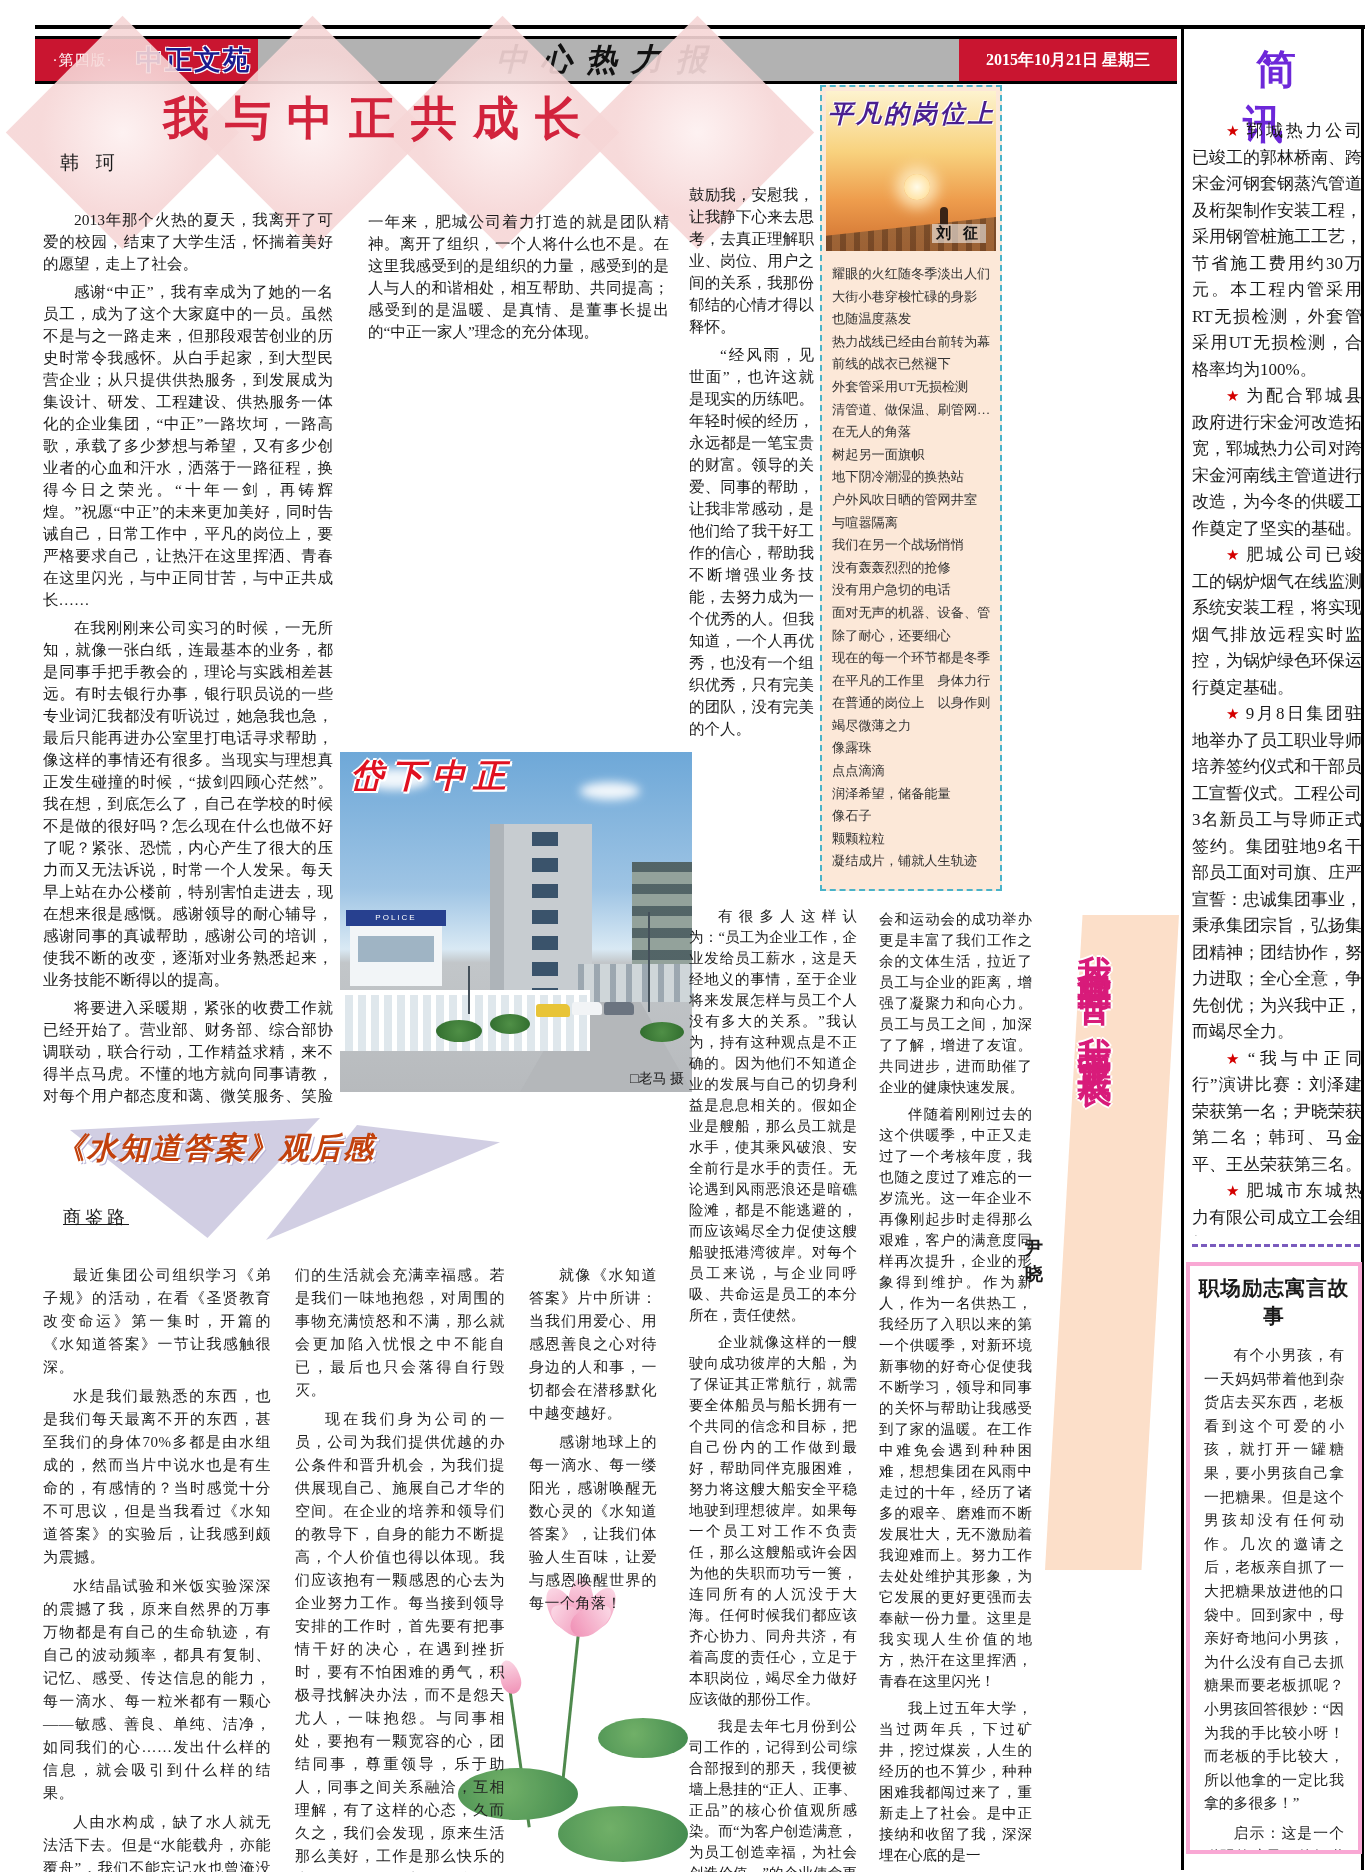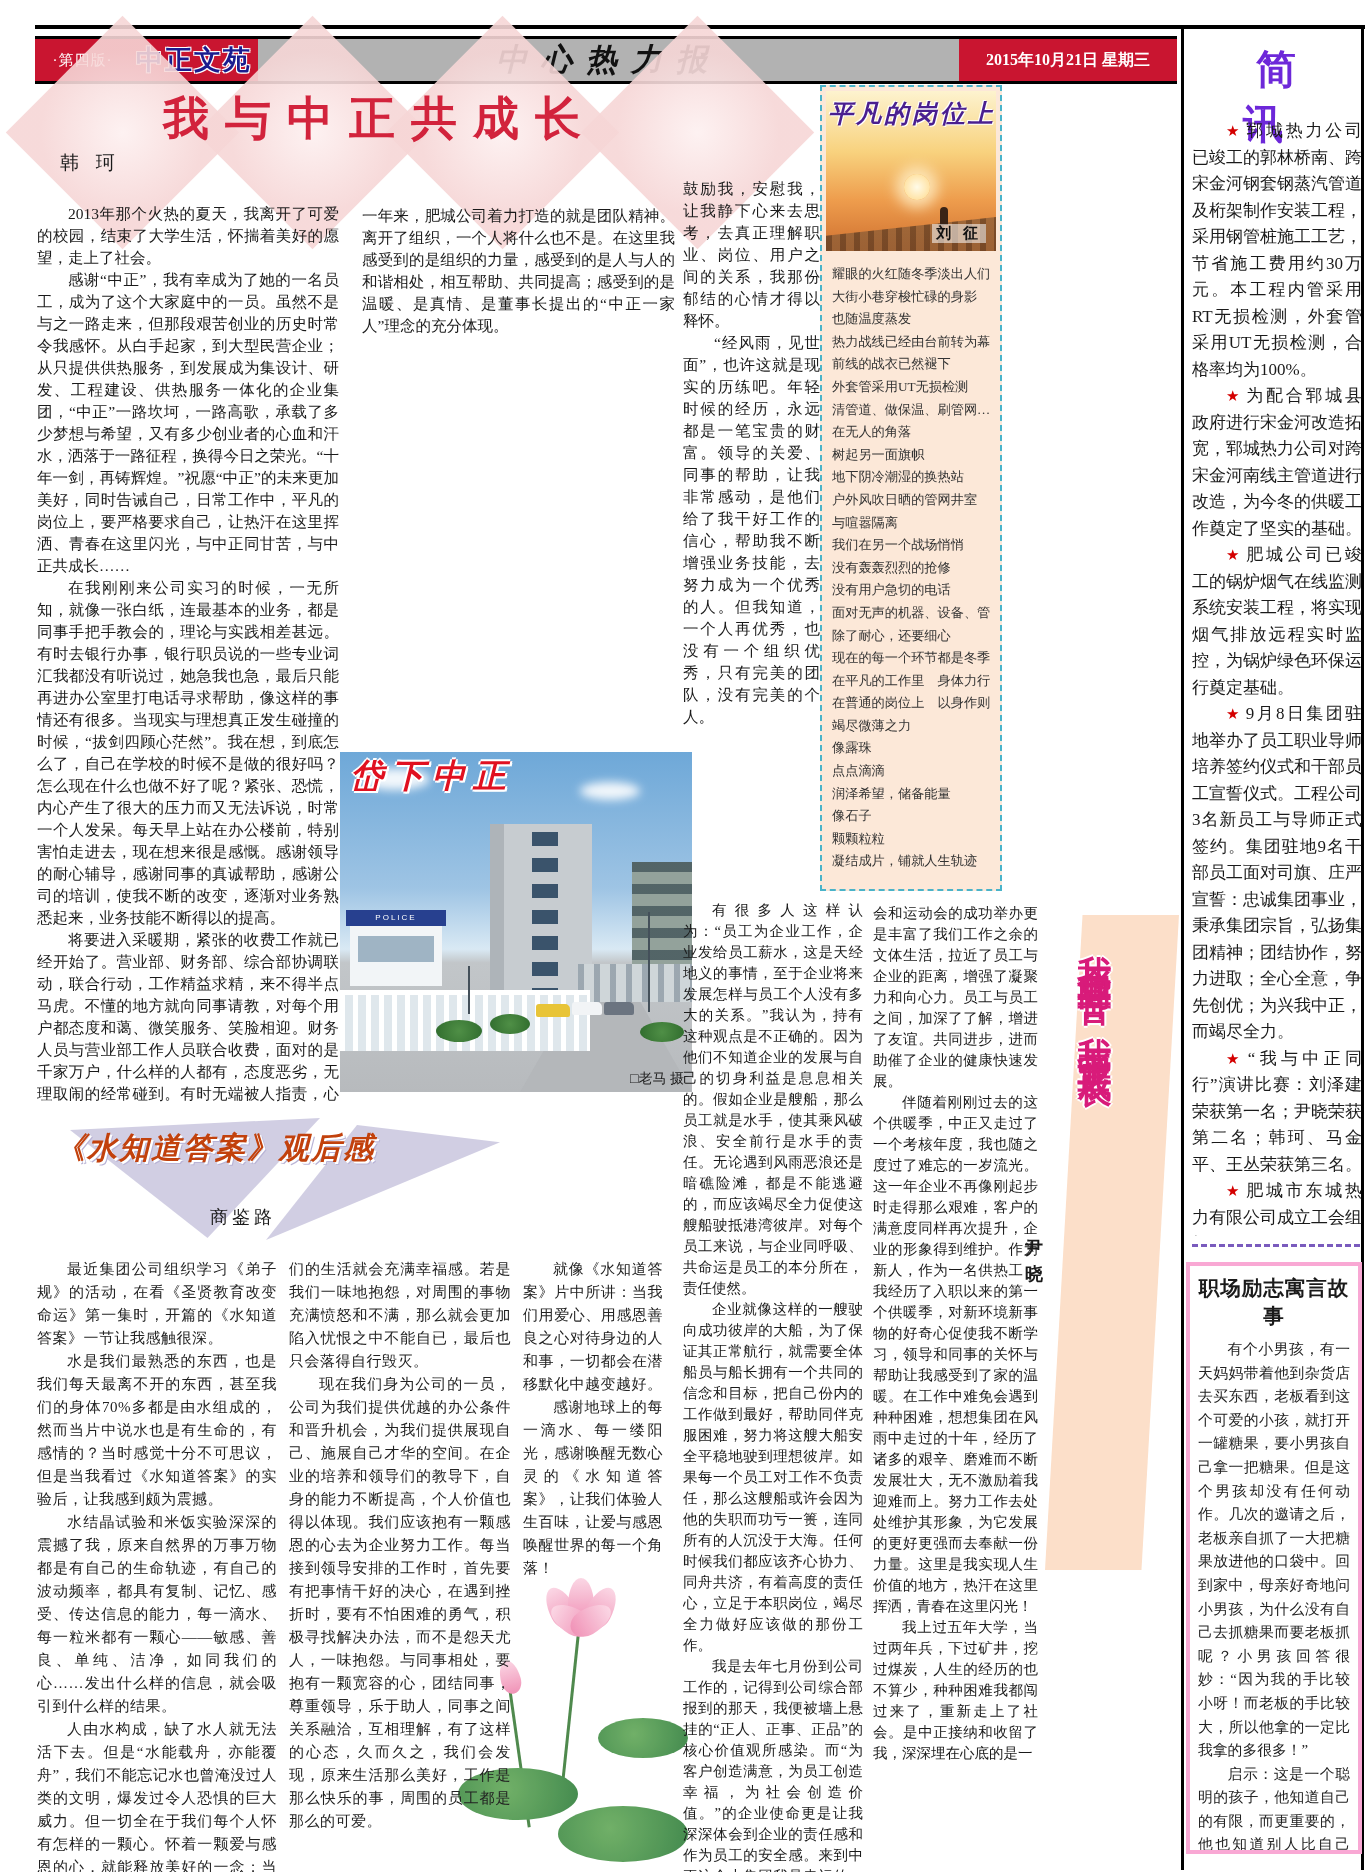--- a/index.html
+++ b/index.html
@@ -23,21 +23,21 @@
   #vrule-side{left:1181px;top:25px;width:3px;height:1845px;}
   #vrule-edge{left:1361px;top:25px;width:3px;height:1845px;}
   
   .diamond{position:absolute;width:165px;height:165px;background:radial-gradient(circle,#fdf0f0 0%,#f6d6d6 70%);
       transform:rotate(45deg) ;opacity:.9;}
   #main-title{left:60px;top:88px;width:640px;text-align:center;font-size:46px;font-weight:bold;
       color:#d2233c;letter-spacing:16px;font-family:"Liberation Sans","DejaVu Sans",sans-serif;}
   #main-author{left:60px;top:150px;width:640px;text-align:left;font-size:19px;letter-spacing:6px;}
   
   .col{overflow:hidden;text-align:justify;}
-  .para{margin:0;text-indent:2em;}
+  .para{margin:6px;text-indent:2em;}
   .cont .para:first-child{text-indent:0;}
   .t-main{font-size:15.5px;line-height:22px;}
   .t-small{font-size:14.5px;line-height:21px;}
   .t-hand{font-size:15px;line-height:23px;letter-spacing:.5px;color:#222;}
   #colA{left:37px;top:203px;width:302px;height:905px;}
   #colB{left:362px;top:205px;width:313px;height:540px;}
   #colC{left:683px;top:178px;width:137px;height:718px;}
   
   #poem-box{left:820px;top:85px;width:182px;height:806px;background:#fce8d8;
       border:2px dashed #49b3c9;box-sizing:border-box;}
@@ -81,21 +81,21 @@
   .car{position:absolute;height:13px;border-radius:3px 5px 2px 2px;}
   .pole{position:absolute;width:2px;background:#44505a;}
   #photo-title{position:absolute;left:10px;top:2px;font-size:33px;font-weight:bold;font-style:italic;
       color:#e01020;letter-spacing:8px;
       text-shadow:2px 0 0 #fff,-2px 0 0 #fff,0 2px 0 #fff,0 -2px 0 #fff,2px 2px 0 #fff;}
   #photo-credit{position:absolute;right:8px;bottom:4px;font-size:14px;color:#1c1c1c;}
   
   .tri{position:absolute;background:#c9c6de;opacity:.85;}
   #essay2-title{left:55px;top:1128px;width:420px;font-size:30px;font-weight:bold;font-style:italic;
       color:#c2410c;letter-spacing:2px;text-shadow:2px 2px 0 #fff,3px 3px 0 #b9b4d6;}
-  #essay2-author{left:53px;top:1205px;width:380px;text-align:center;font-size:18px;letter-spacing:4px;}
+  #essay2-author{left:63px;top:1205px;width:380px;font-size:18px;letter-spacing:4px;text-decoration:underline;}
   #colW1{left:37px;top:1258px;width:240px;height:614px;}
   #colW2{left:289px;top:1258px;width:222px;height:614px;}
   #colW3{left:523px;top:1258px;width:140px;height:614px;}
   
   #colE3a{left:683px;top:900px;width:180px;height:972px;}
   #colE3b{left:873px;top:903px;width:165px;height:970px;}
   #colE3c{left:1048px;top:1583px;width:127px;height:290px;}
   #ribbon{left:1045px;top:915px;width:134px;height:655px;background:#fcdfc9;
       clip-path:polygon(28% 0,100% 0,72% 100%,0 100%);}
   #ribbon-title{left:1072px;top:928px;height:640px;writing-mode:vertical-rl;font-size:34px;font-weight:bold;

